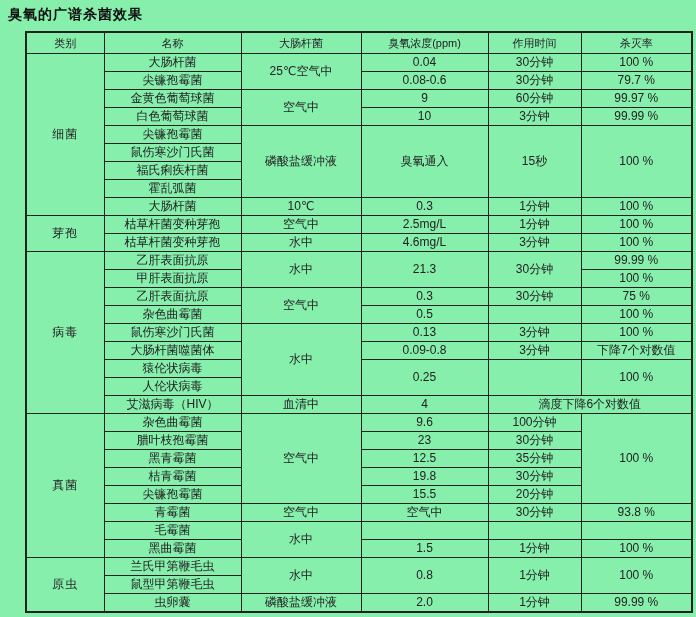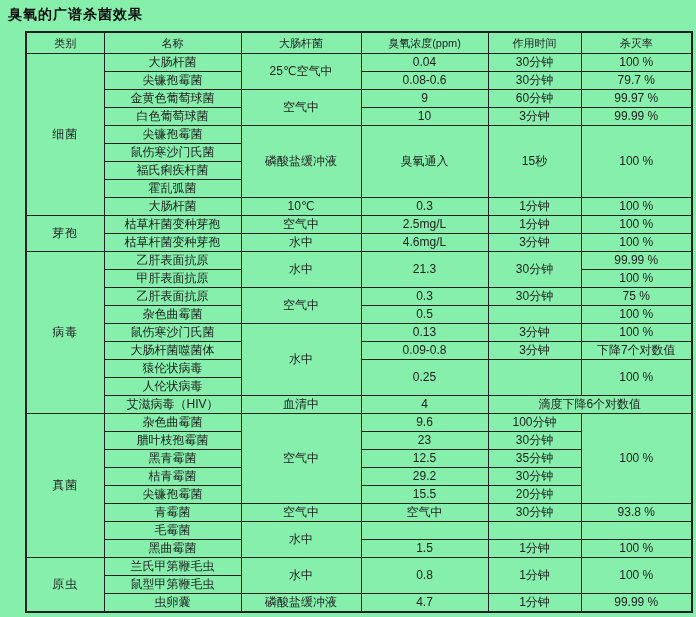--- a/index.html
+++ b/index.html
@@ -212,21 +212,21 @@
           <td>23</td>
           <td>30分钟</td>
         </tr>
         <tr>
           <td>黑青霉菌</td>
           <td>12.5</td>
           <td>35分钟</td>
         </tr>
         <tr>
           <td>桔青霉菌</td>
-          <td>29.2</td>
+          <td>19.8</td>
           <td>30分钟</td>
         </tr>
         <tr>
           <td>尖镰孢霉菌</td>
           <td>15.5</td>
           <td>20分钟</td>
         </tr>
         <tr>
           <td>青霉菌</td>
           <td>空气中</td>
@@ -254,19 +254,19 @@
           <td rowspan="2">0.8</td>
           <td rowspan="2">1分钟</td>
           <td rowspan="2">100 %</td>
         </tr>
         <tr>
           <td>鼠型甲第鞭毛虫</td>
         </tr>
         <tr>
           <td>虫卵囊</td>
           <td>磷酸盐缓冲液</td>
-          <td>4.7</td>
+          <td>2.0</td>
           <td>1分钟</td>
           <td>99.99 %</td>
         </tr>
       </tbody>
   </table>
 </div>
 
 </body></html>

